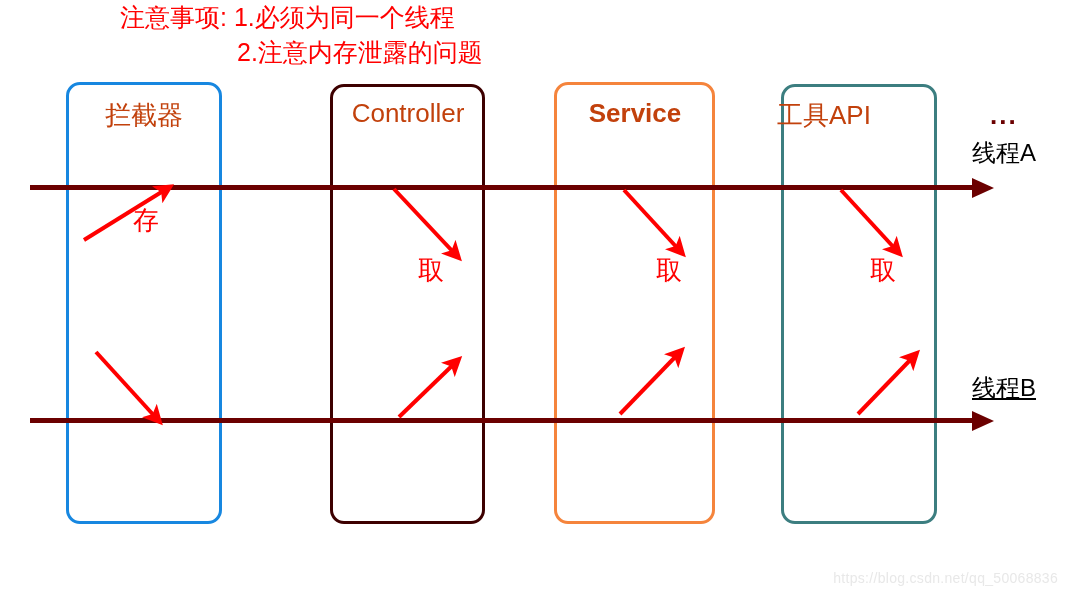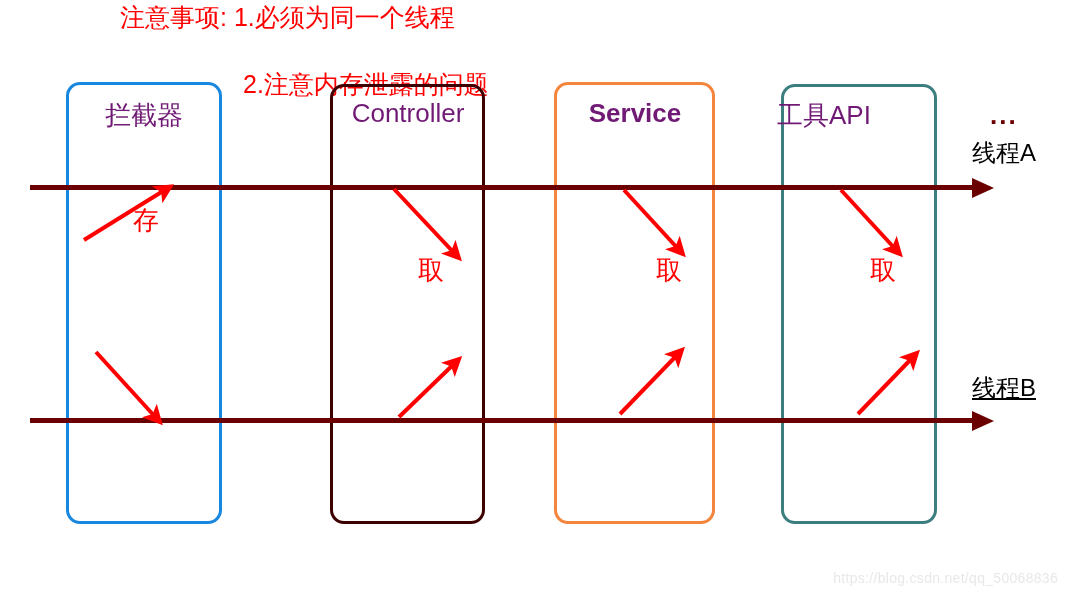--- a/index.html
+++ b/index.html
@@ -16,33 +16,33 @@
     font-family: "Liberation Sans", "DejaVu Sans", sans-serif;
   }
   .note {
     position: absolute;
     color: #ff0000;
     font-size: 25px;
     line-height: 32px;
     white-space: pre;
   }
   #note-line1 { left: 120px; top: 1px; }
-  #note-line2 { left: 243px; top: 36px; margin-top: 32px; }
+  #note-line2 { left: 237px; top: 36px; }
 
   .lane-box {
     position: absolute;
     border-style: solid;
     border-width: 3px;
     border-radius: 14px;
     background: transparent;
     box-sizing: border-box;
   }
   .lane-label {
     position: absolute;
-    color: #701a75;
+    color: #c2410c;
     font-size: 26px;
     white-space: nowrap;
     text-align: center;
   }
   .thread-line {
     position: absolute;
     height: 5px;
     background: #6b0000;
   }
   .thread-arrowhead {

